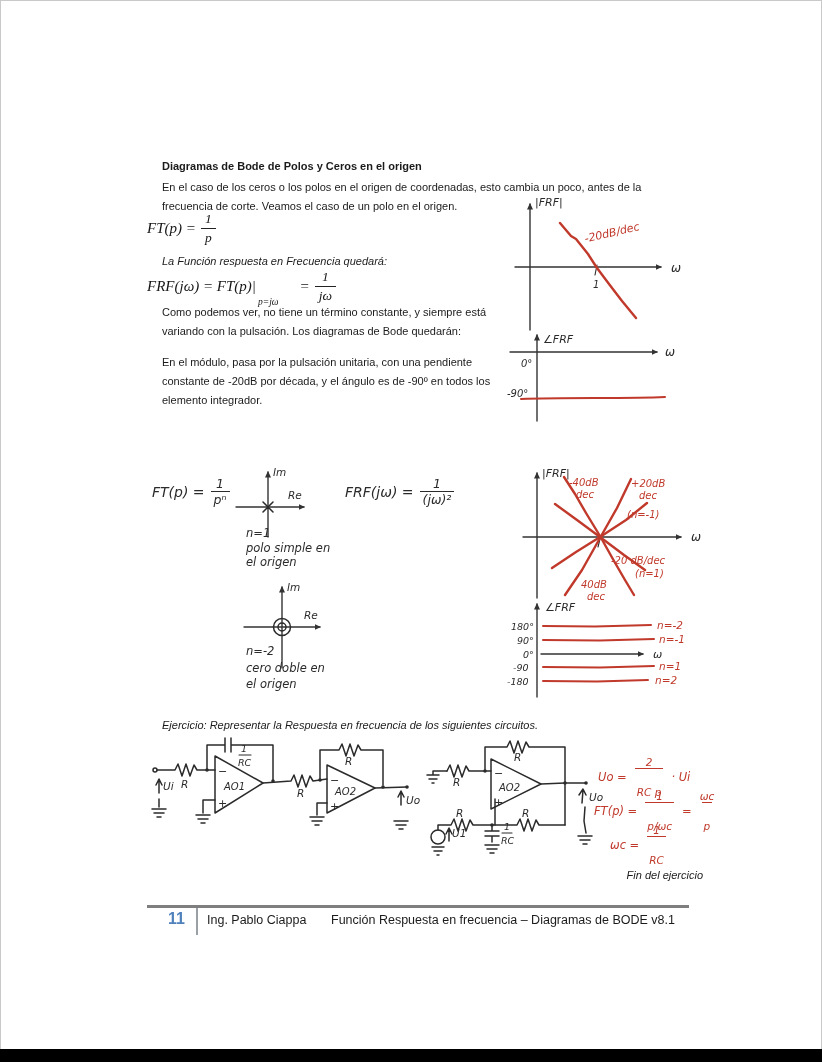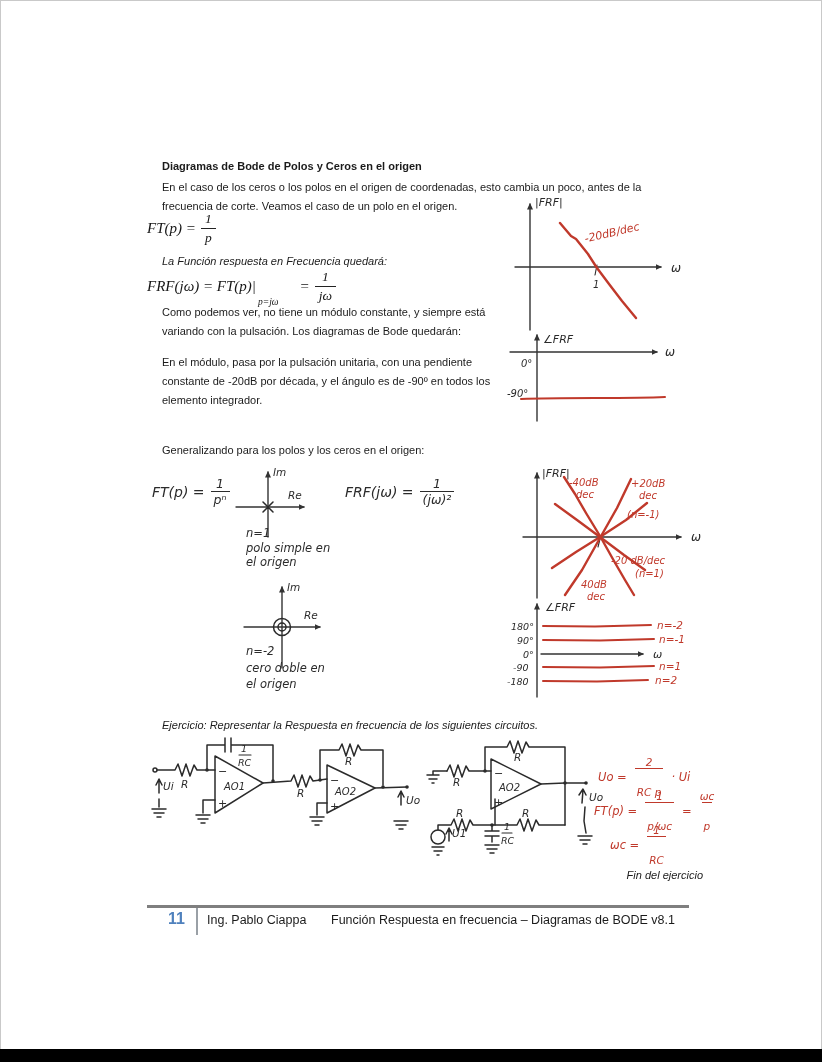--- a/index.html
+++ b/index.html
@@ -87,31 +87,30 @@
     <span>FRF(jω) = FT(p)|</span>
     <span class="subsc">p=jω</span>
     <span>=</span>
     <span class="frac">
       <span class="num">1</span>
       <span class="den">jω</span>
     </span>
   </div>
 
   <div class="abs t" style="left:147px;top:303px">
-    <div>Como podemos ver, no tiene un módulo constante, y siempre está</div>
+    <div>Como podemos ver, no tiene un término constante, y siempre está</div>
     <div>variando con la pulsación. Los diagramas de Bode quedarán:</div>
   </div>
 
   <div class="abs t" style="left:147px;top:353px">
     <div>En el módulo, pasa por la pulsación unitaria, con una pendiente</div>
     <div>constante de -20dB por década, y el ángulo es de -90º en todos los</div>
     <div>elemento integrador.</div>
   </div>
 
-  <div class="abs t" style="left:147px;top:441px">Generalizando para los polos y los ceros en el origen:</div>
 
   <svg class="abs" style="left:505px;top:192px" width="195" height="142">
     <path class="axis" d="M25,138 L25,12" marker-end="url(#ah)"></path>
     <path class="axis" d="M10,75 L156,75" marker-end="url(#ah)"></path>
     <text class="sh" x="30" y="14" font-size="11">|FRF|</text>
     <text class="sh" x="166" y="80" font-size="12">ω</text>
     <path class="ink-thin" d="M92,73 L90,83"></path>
     <text class="sh" x="88" y="96" font-size="10">1</text>
     <path class="red" d="M55,31 L66,44 L71,47 L83,62 L92,76 L104,92 L117,109 L131,126"></path>
     <text class="shr" x="80" y="46" font-size="11" transform="rotate(-13 100 46)">-20dB/dec</text>

